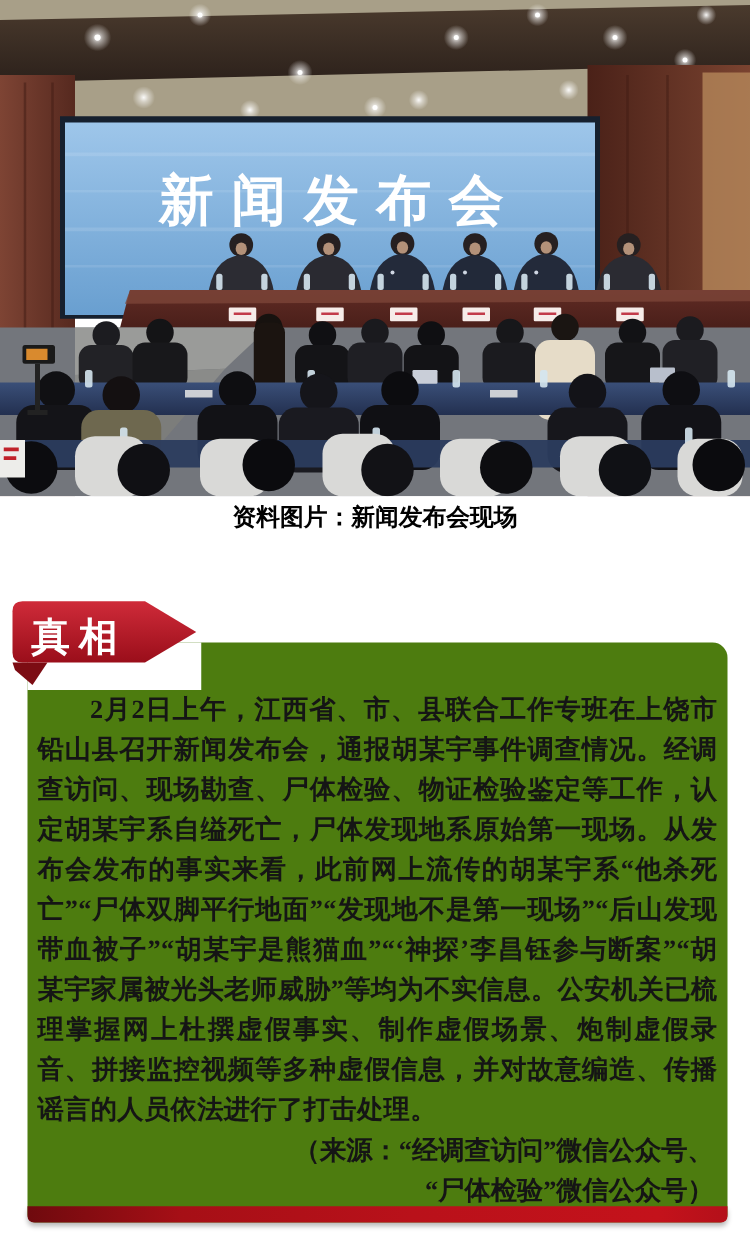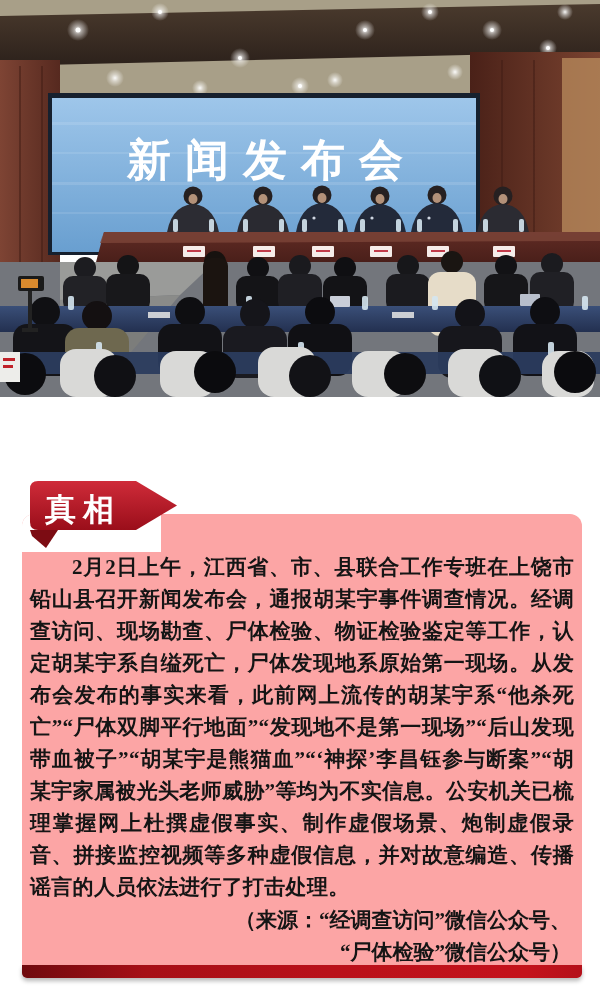--- a/index.html
+++ b/index.html
@@ -10,39 +10,39 @@
   .photo{position:absolute;left:0;top:0;width:600px;height:446px;overflow:hidden;text-align:right;}
   .photo svg{display:block;}
 
   
   .caption{position:absolute;left:0;top:403px;width:600px;text-align:center;
            font-weight:700;font-size:19px;line-height:24px;color:#000;
            font-family:"Liberation Sans","DejaVu Sans",sans-serif;}
 
   
   .truth-card{position:absolute;left:22px;top:514px;width:560px;height:464px;
-              background:#fca5a5;border-radius:12px 12px 6px 6px;z-index:1;}
+              background:#4d7c0f;border-radius:12px 12px 6px 6px;z-index:1;}
   .card-body{position:absolute;left:0;top:0;right:0;bottom:13px;overflow:hidden;
              padding:37px 8px 0 8px;box-sizing:border-box;}
   .card-body p{margin:0;font-family:"Liberation Serif","DejaVu Serif",serif;
                font-weight:700;font-size:21px;line-height:32px;color:#151515;
                text-align:justify;text-indent:2em;letter-spacing:0.3px;}
   .source{margin-top:1px;text-align:right;padding-right:3px;
           font-family:"Liberation Serif","DejaVu Serif",serif;
           font-weight:700;font-size:21px;line-height:32px;color:#151515;}
   .card-bar{position:absolute;left:0;bottom:0;width:100%;height:13px;
             background:linear-gradient(to right,#6f0a0e,#a60f16 22%,#b9111a 55%,#c4121b 90%,#b4101a);
             border-radius:0 0 5px 5px;box-shadow:0 3px 4px rgba(0,0,0,0.28);}
 
   
   .badge-mask{position:absolute;left:22px;top:514px;width:139px;height:38px;
               background:#fff;border-top-left-radius:12px;z-index:2;}
 
   
-  .badge{position:absolute;left:28px;top:478px;width:152px;height:72px;z-index:3;}
+  .badge{position:absolute;left:8px;top:478px;width:152px;height:72px;z-index:3;}
 </style>
 </head>
 <body>
 
 <div class="page">
 
   <div class="photo">
     <svg width="600" height="397" viewBox="0 0 600 397" xmlns="http://www.w3.org/2000/svg">
       <defs>
         <linearGradient id="bandG" x1="0" y1="0" x2="0" y2="1">
@@ -292,20 +292,21 @@
       </g>
 
       <g>
         <rect x="0" y="352" width="20" height="30" fill="#ededea"></rect>
         <rect x="3" y="358" width="12" height="3" fill="#c0222a"></rect>
         <rect x="3" y="365" width="10" height="3" fill="#c0222a"></rect>
       </g>
     </svg>
   </div>
 
+  <div class="caption">资料图片：新闻发布会现场</div>
 
   <div class="truth-card">
     <div class="card-body">
       <p>2月2日上午，江西省、市、县联合工作专班在上饶市铅山县召开新闻发布会，通报胡某宇事件调查情况。经调查访问、现场勘查、尸体检验、物证检验鉴定等工作，认定胡某宇系自缢死亡，尸体发现地系原始第一现场。从发布会发布的事实来看，此前网上流传的胡某宇系“他杀死亡”“尸体双脚平行地面”“发现地不是第一现场”“后山发现带血被子”“胡某宇是熊猫血”“‘神探’李昌钰参与断案”“胡某宇家属被光头老师威胁”等均为不实信息。公安机关已梳理掌握网上杜撰虚假事实、制作虚假场景、炮制虚假录音、拼接监控视频等多种虚假信息，并对故意编造、传播谣言的人员依法进行了打击处理。</p>
       <div class="source">
         <div>（来源：“经调查访问”微信公众号、</div>
         <div>“尸体检验”微信公众号）</div>
       </div>
     </div>
     <div class="card-bar"></div>

